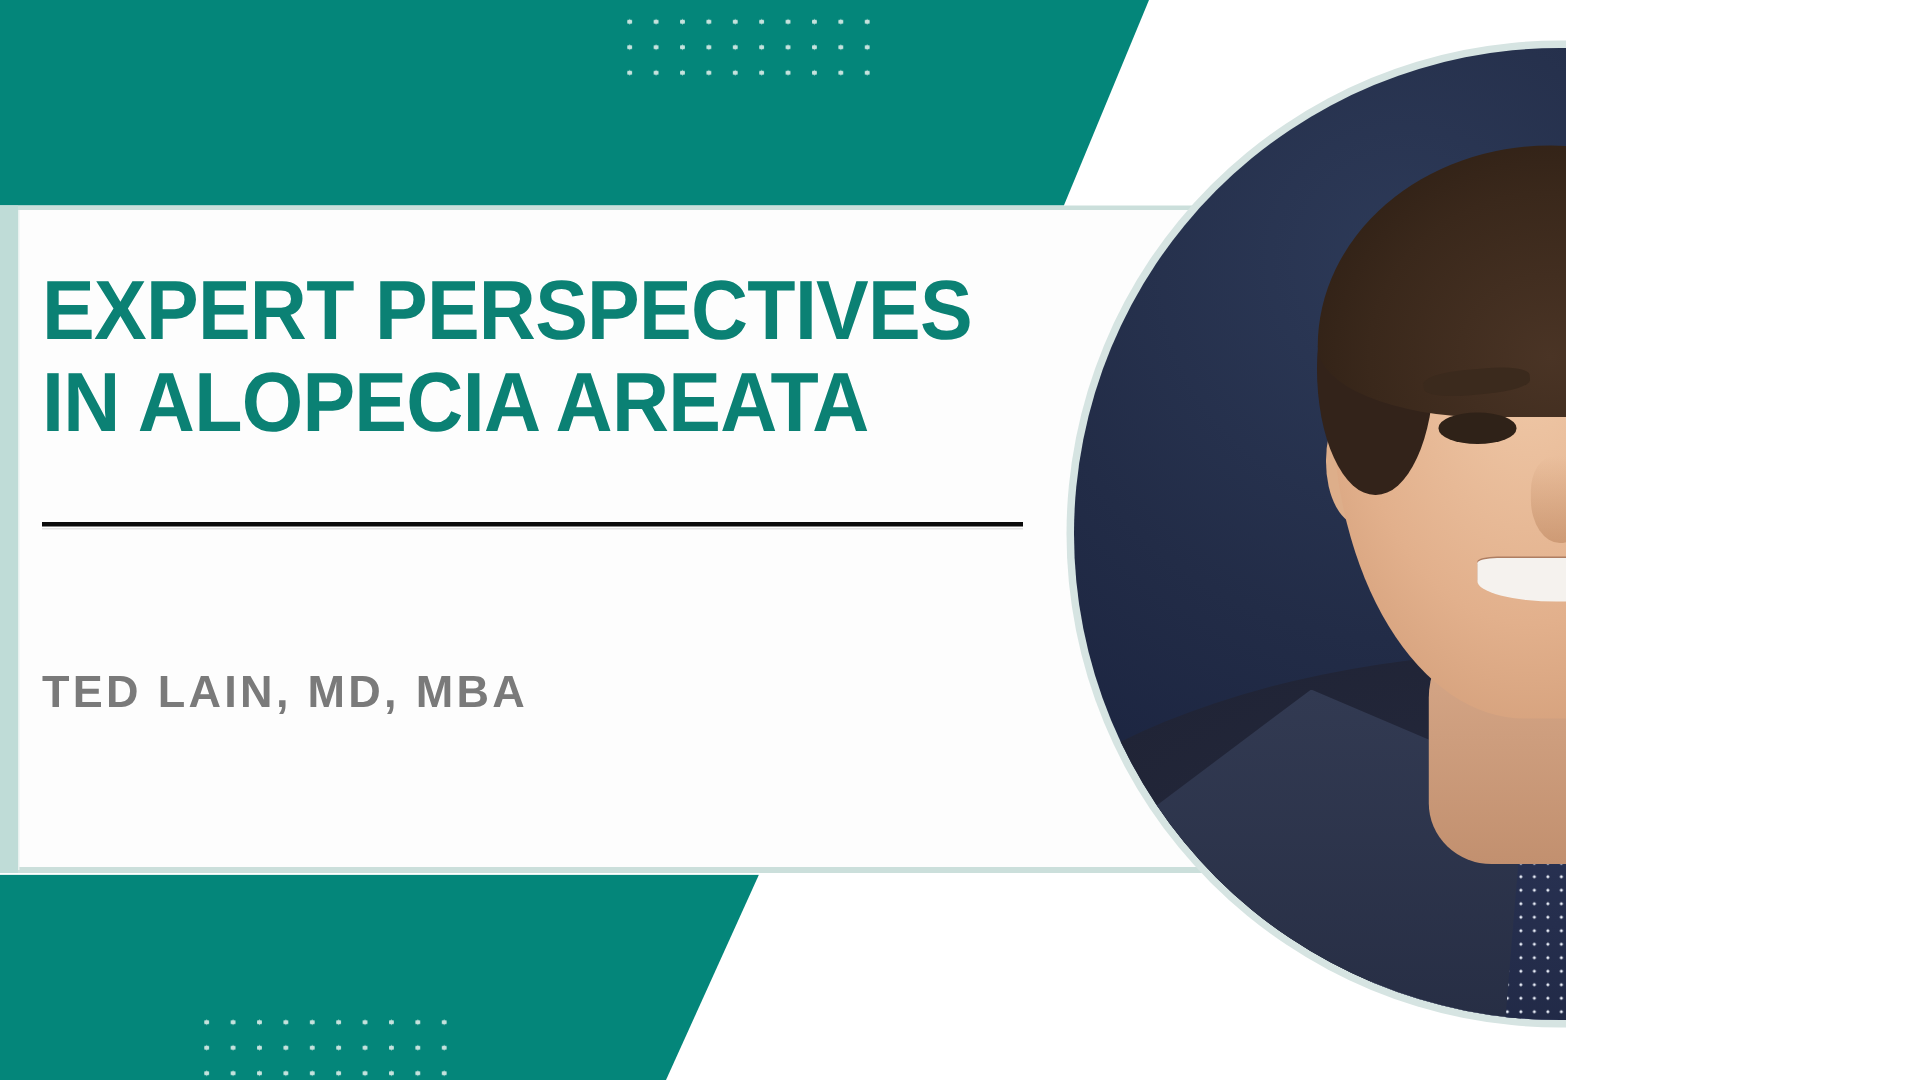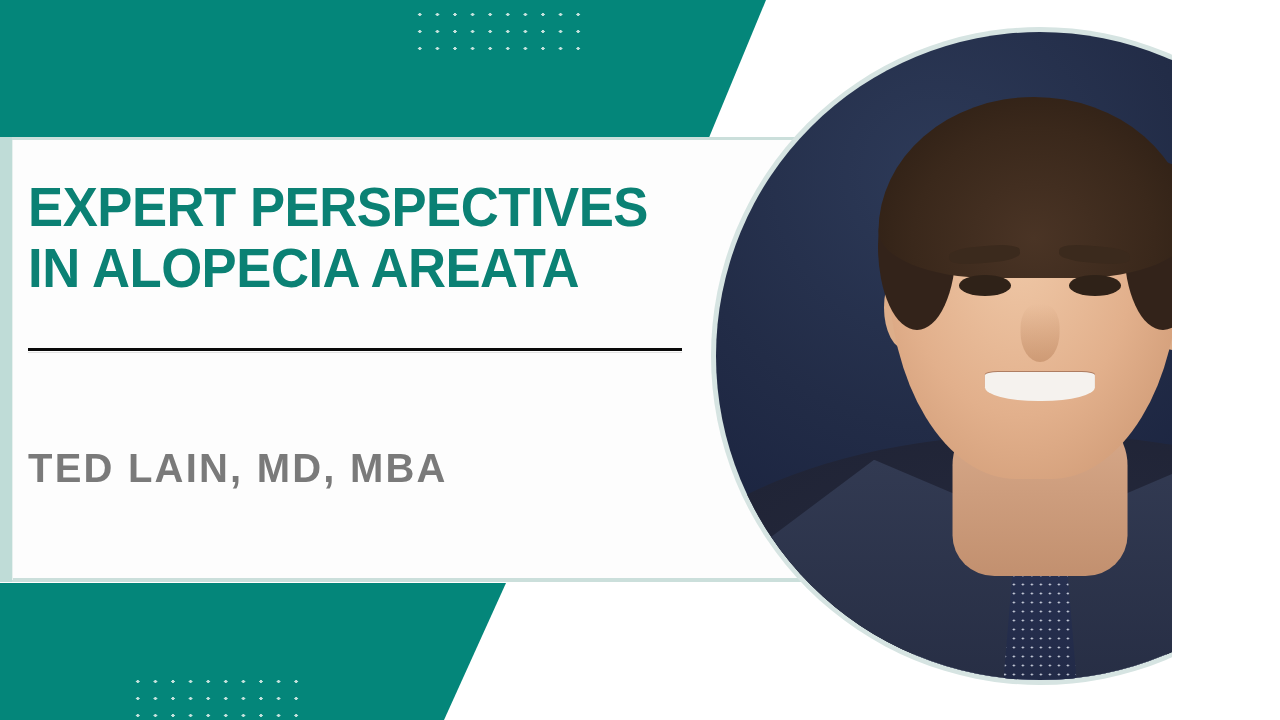--- a/index.html
+++ b/index.html
@@ -2,21 +2,21 @@
 <html><head>
 <meta charset="utf-8">
 <style>
   html, body {
     margin: 0;
     padding: 0;
     background: #ffffff;
   }
   #stage {
     position: relative;
-    width: 1172px;
+    width: 1044px;
     height: 720px;
     overflow: hidden;
     background: #ffffff;
     font-family: "Liberation Sans", sans-serif;
   }
 
   
   .teal-top {
     position: absolute;
     left: 0;
@@ -132,21 +132,21 @@
     font-size: 29px;
     font-weight: bold;
     letter-spacing: 0.2px;
     line-height: 1.2;
   }
   .presenter {
     position: absolute;
     left: 28px;
     top: 444px;
     color: #7A7A7A;
-    font-size: 40px;
+    font-size: 30px;
     font-weight: bold;
     letter-spacing: 2.2px;
     line-height: 1.2;
   }
 
   
   .portrait-wrap {
     position: absolute;
     left: 711px;
     top: 27px;

